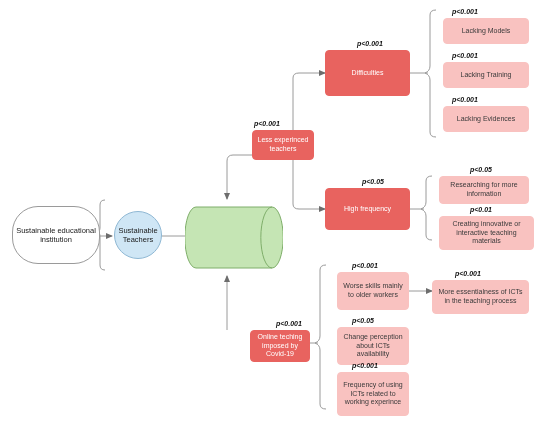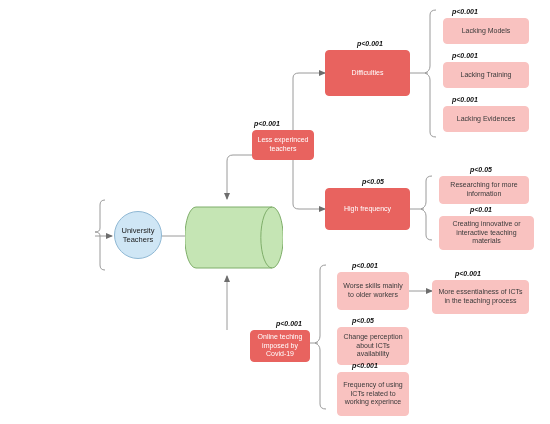--- a/index.html
+++ b/index.html
@@ -57,23 +57,26 @@
       <path d="M410,209 L424,209"></path>
       <path d="M432,176 q-6,0 -6,5 L426,202 q0,5 -5,7 q5,2 5,7 L426,235 q0,5 6,5"></path>
 
       <path d="M310,343 L318,343"></path>
       <path d="M326,265 q-6,0 -6,5 L320,336 q0,5 -5,7 q5,2 5,7 L320,404 q0,5 6,5"></path>
 
       <path d="M409,291 L432,291" marker-end="url(#ah)"></path>
     </g>
   </svg>
 
+  <div class="node n-white" style="left:12px;top:206px;width:88px;height:58px;">
+    <span>Sustainable educational institution</span>
+  </div>
 
   <div class="node n-circle" style="left:114px;top:211px;width:48px;height:48px;">
-    <span>University Teachers</span>
+    <span>Sustainable Teachers</span>
   </div>
 
   <div style="position:absolute;left:185px;top:199px;width:98px;height:77px;">
     <svg viewBox="0 0 98 77" width="98" height="77" style="position:absolute;left:0;top:0;" xmlns="http://www.w3.org/2000/svg">
       <path d="M11,8 L87,8 a11,30 0 0 1 0,61 L11,69 a11,30 0 0 1 0,-61 z" fill="#c5e5b4" stroke="#7fae6a" stroke-width="1"></path>
       <path d="M87,8 a11,30 0 0 0 0,61" fill="none" stroke="#7fae6a" stroke-width="1"></path>
     </svg>
   </div>
 
   <div class="plabel" style="left:254px;top:120px;">p&lt;0.001</div>

